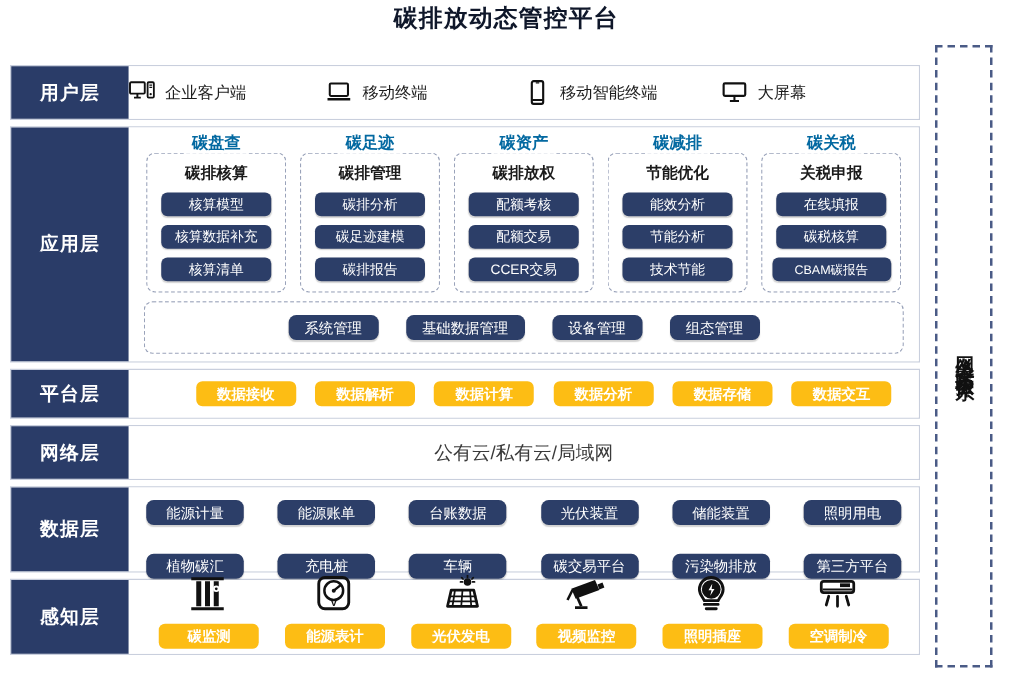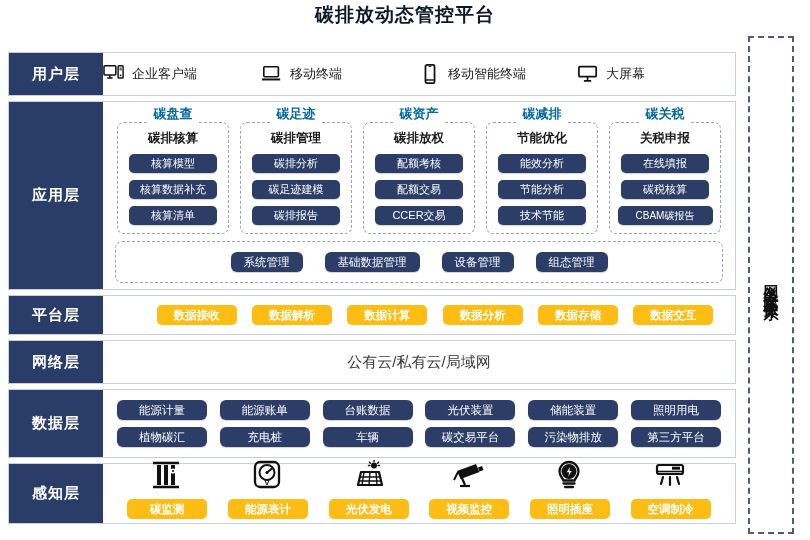--- a/index.html
+++ b/index.html
@@ -147,27 +147,28 @@
   
   .r-data{height:69px;}
   .data-grid{
     display:flex;flex-direction:column;justify-content:center;
     gap:7px;width:100%;padding:0 14px;box-sizing:border-box;
   }
   .data-line{
     display:flex;flex-direction:row;justify-content:space-between;
   }
   .dpill{
-    width:90px;height:20px;
+    width:78px;height:20px;
     border-radius:6px;
     background:#2c3e68;color:#fff;
     font-size:11.5px;
     display:flex;align-items:center;justify-content:center;
     white-space:nowrap;
     box-shadow:0 1px 1px rgba(0,0,0,.18);
+    margin-top:16px;
   }
   
   .r-sense{height:61px;}
   .sense-items{
     display:flex;flex-direction:row;justify-content:space-around;
     align-items:flex-end;width:100%;padding:0 14px 8px 14px;box-sizing:border-box;
   }
   .sense-item{
     display:flex;flex-direction:column;align-items:center;gap:7px;
     width:92px;

